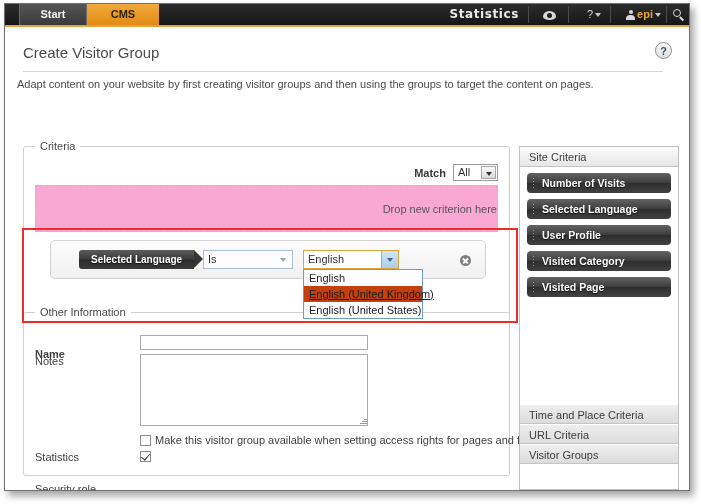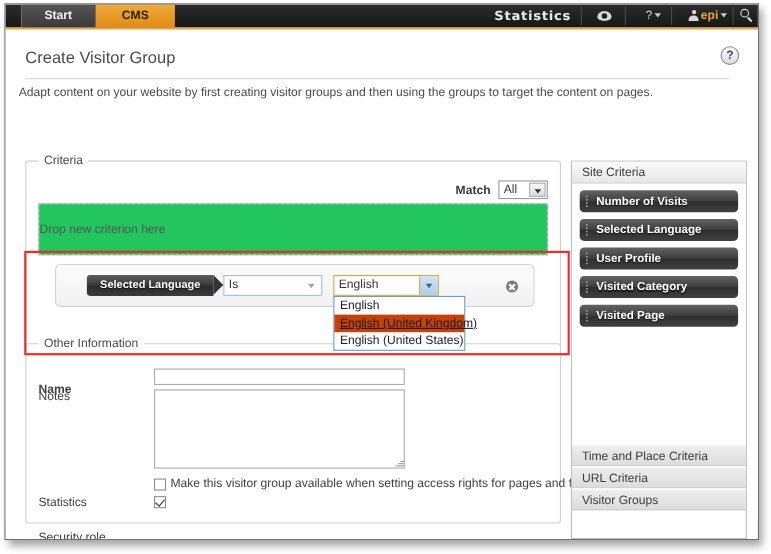--- a/index.html
+++ b/index.html
@@ -299,25 +299,25 @@
     border-right: 3px solid transparent;
     border-top: 4px solid #333;
   }
   #match-select { width: 45px; }
 
   .dropzone {
     position: absolute;
     left: 11px; top: 38px;
     width: 463px; height: 47px;
     border: 1px dashed #bdbdbd;
-    background: #22c55e;
+    background: #f9a8d4;
     box-sizing: border-box;
     color: #555;
     font-size: 11px;
-    text-align: left;
+    text-align: right;
     line-height: 47px;
   }
 
   
   .criterion-row {
     position: absolute;
     left: 26px; top: 93px;
     width: 436px; height: 39px;
     background: linear-gradient(to bottom,#fcfcfc,#f1f1f1);
     border: 1px solid #d2d2d2;

